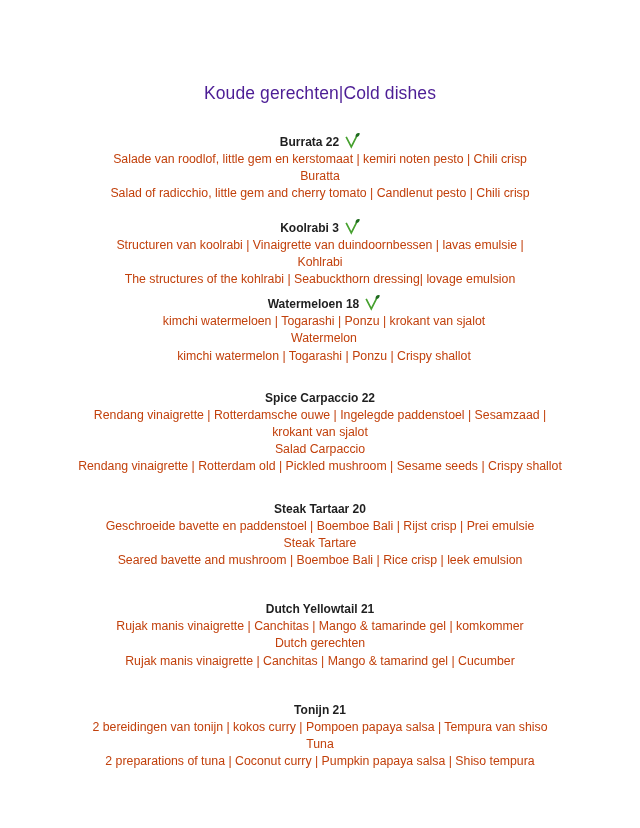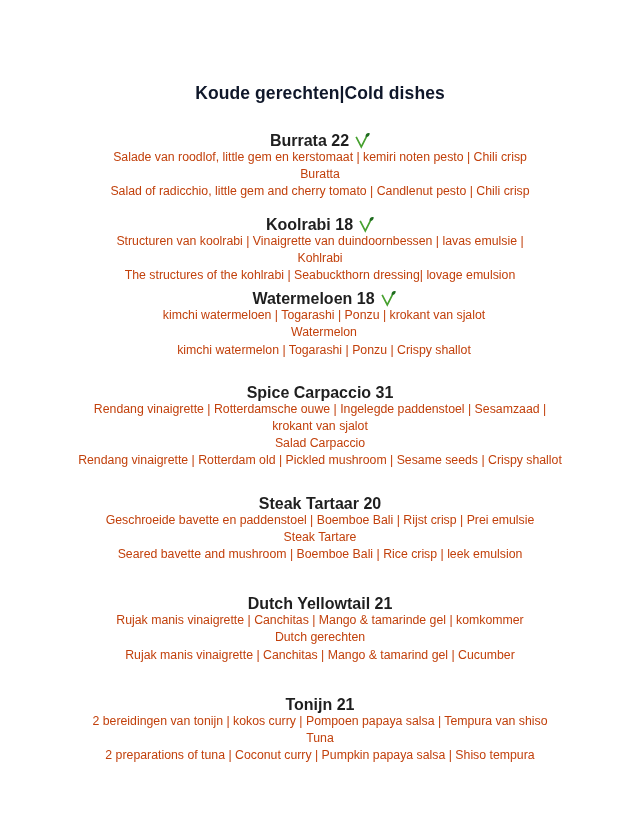--- a/index.html
+++ b/index.html
@@ -15,35 +15,35 @@
   }
   .page {
     box-sizing: border-box;
     width: 640px;
     height: 828px;
     padding-top: 82px;
     text-align: center;
   }
   .menu-title {
     font-size: 17.5px;
-    color: #0f172a;
+    color: #4c1d95;
     letter-spacing: 0.1px;
     line-height: 22px;
     margin: 0 0 28px 0;
-    font-weight: 700;
+    font-weight: 400;
   }
   .dish {
     margin: 0 auto;
   }
   .dish + .dish { margin-top: 15px; }
   .dish.gap-md { margin-top: 6px; padding-left: 8px; }
   .dish.gap-lg { margin-top: 25px; }
   .dish.gap-xl { margin-top: 32px; }
   .dish-name-row {
-    font-size: 16px;
+    font-size: 12px;
     font-weight: 600;
     color: #1f1f1f;
     line-height: 17px;
     white-space: nowrap;
   }
   .line {
     font-size: 12.3px;
     color: #c2410c;
     line-height: 17.2px;
     white-space: nowrap;
@@ -70,41 +70,41 @@
     <div class="dish-name-row"><span>Burrata 22</span><span class="veg-icon"><svg viewBox="0 0 18 19" width="16" height="17">
             <path d="M2.4 5.5 L8.2 16.6 L14.2 4.8" fill="none" stroke="#46a02e" stroke-width="1.9"></path>
             <path d="M13.1 5.4 C12.5 2.5 14.7 0.5 17.6 1.1 C17.9 4.2 15.8 6.0 13.1 5.4 Z" fill="#1e6b1e"></path>
           </svg></span></div>
     <div class="line">Salade van roodlof, little gem en kerstomaat | kemiri noten pesto | Chili crisp</div>
     <div class="line italic">Buratta</div>
     <div class="line italic">Salad of radicchio, little gem and cherry tomato | Candlenut pesto | Chili crisp</div>
   </div>
 
   <div class="dish">
-    <div class="dish-name-row"><span>Koolrabi 18</span><span class="veg-icon"><svg viewBox="0 0 18 19" width="16" height="17">
+    <div class="dish-name-row"><span>Koolrabi 3</span><span class="veg-icon"><svg viewBox="0 0 18 19" width="16" height="17">
             <path d="M2.4 5.5 L8.2 16.6 L14.2 4.8" fill="none" stroke="#46a02e" stroke-width="1.9"></path>
             <path d="M13.1 5.4 C12.5 2.5 14.7 0.5 17.6 1.1 C17.9 4.2 15.8 6.0 13.1 5.4 Z" fill="#1e6b1e"></path>
           </svg></span></div>
     <div class="line">Structuren van koolrabi | Vinaigrette van duindoornbessen | lavas emulsie |</div>
     <div class="line italic">Kohlrabi</div>
     <div class="line italic">The structures of the kohlrabi | Seabuckthorn dressing| lovage emulsion</div>
   </div>
 
   <div class="dish gap-md">
     <div class="dish-name-row"><span>Watermeloen 18</span><span class="veg-icon"><svg viewBox="0 0 18 19" width="16" height="17">
             <path d="M2.4 5.5 L8.2 16.6 L14.2 4.8" fill="none" stroke="#46a02e" stroke-width="1.9"></path>
             <path d="M13.1 5.4 C12.5 2.5 14.7 0.5 17.6 1.1 C17.9 4.2 15.8 6.0 13.1 5.4 Z" fill="#1e6b1e"></path>
           </svg></span></div>
     <div class="line">kimchi watermeloen | Togarashi | Ponzu | krokant van sjalot</div>
     <div class="line italic">Watermelon</div>
     <div class="line italic">kimchi watermelon | Togarashi | Ponzu | Crispy shallot</div>
   </div>
 
   <div class="dish gap-lg">
-    <div class="dish-name-row"><span>Spice Carpaccio 31</span></div>
+    <div class="dish-name-row"><span>Spice Carpaccio 22</span></div>
     <div class="line">Rendang vinaigrette | Rotterdamsche ouwe | Ingelegde paddenstoel | Sesamzaad |</div>
     <div class="line">krokant van sjalot</div>
     <div class="line italic">Salad Carpaccio</div>
     <div class="line italic">Rendang vinaigrette | Rotterdam old | Pickled mushroom | Sesame seeds | Crispy shallot</div>
   </div>
 
   <div class="dish gap-lg">
     <div class="dish-name-row"><span>Steak Tartaar 20</span></div>
     <div class="line">Geschroeide bavette en paddenstoel | Boemboe Bali | Rijst crisp | Prei emulsie</div>
     <div class="line italic">Steak Tartare</div>

